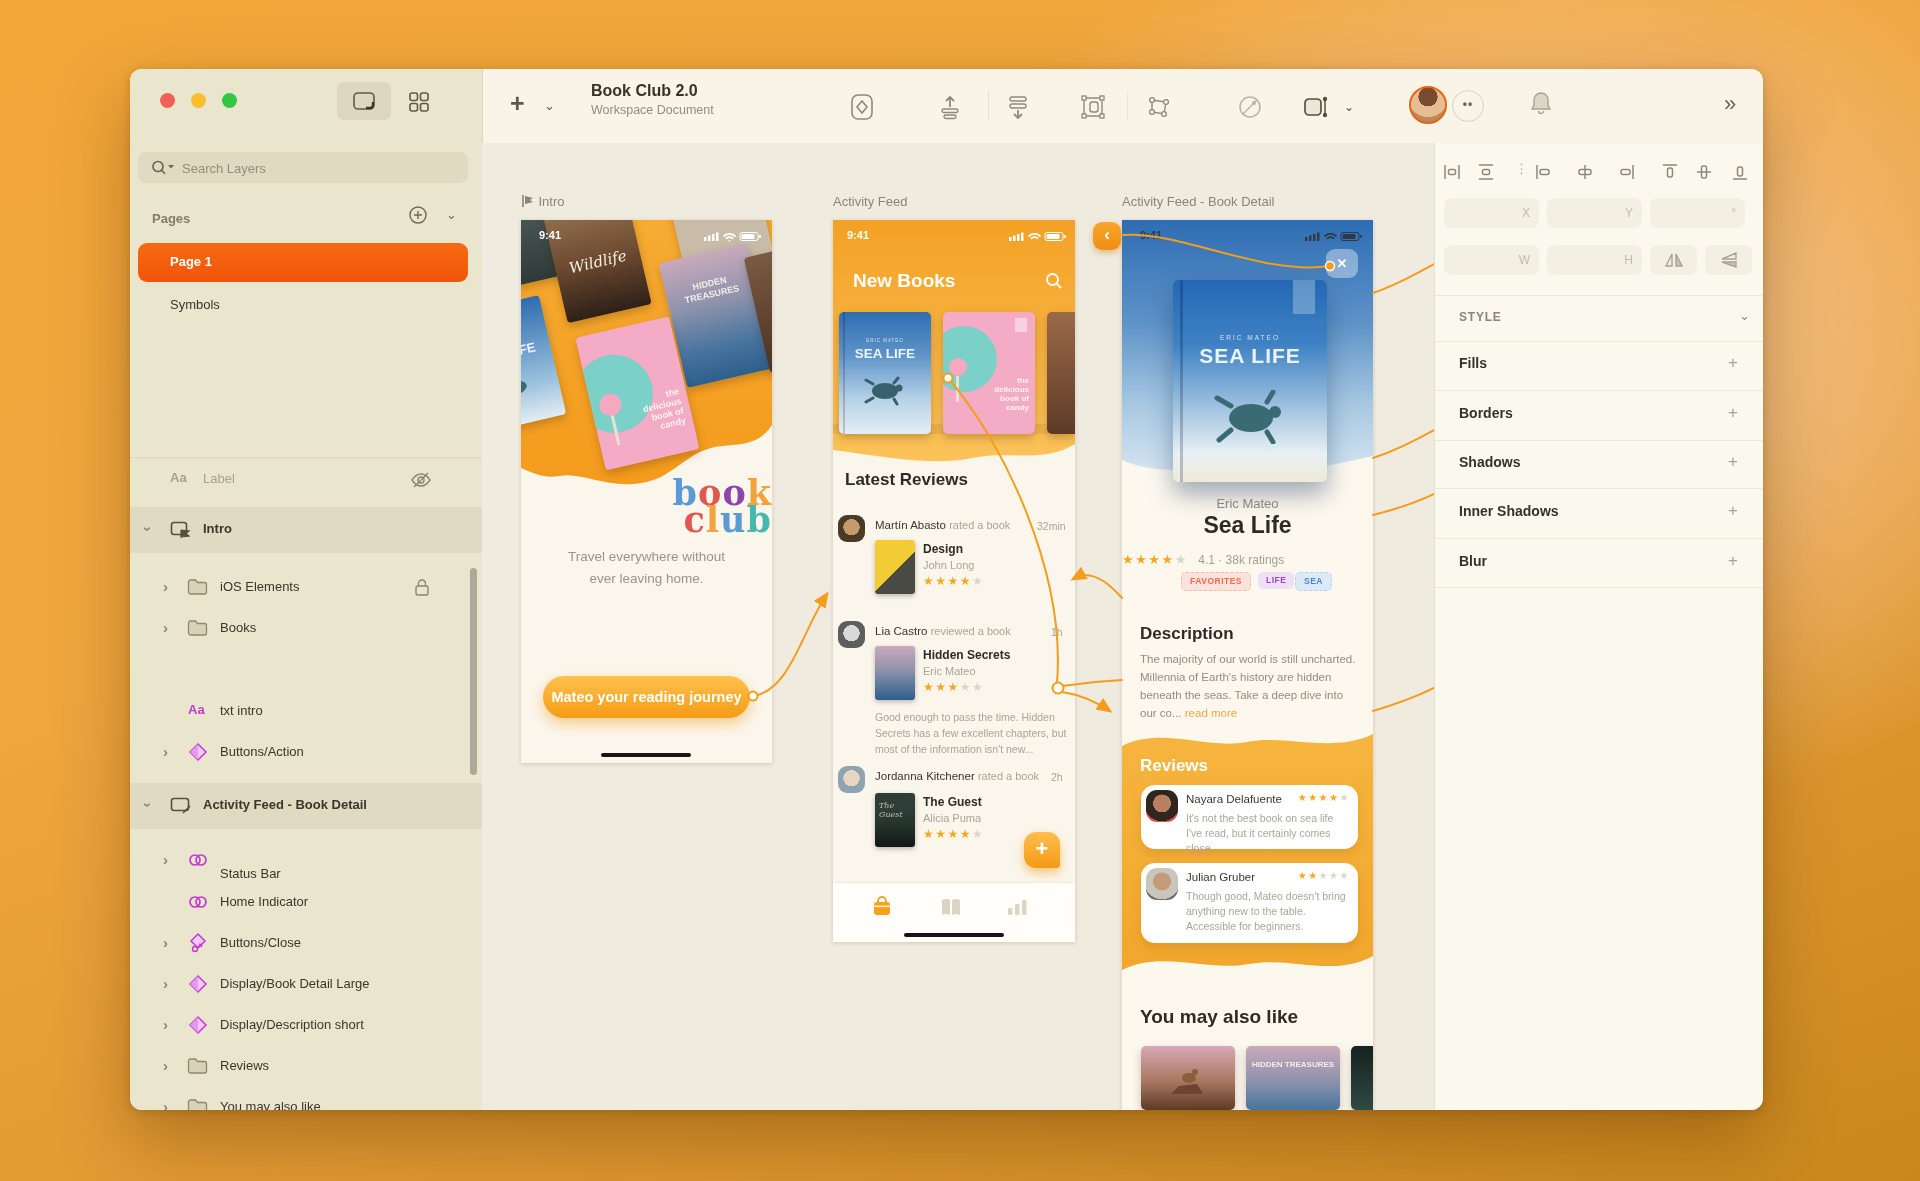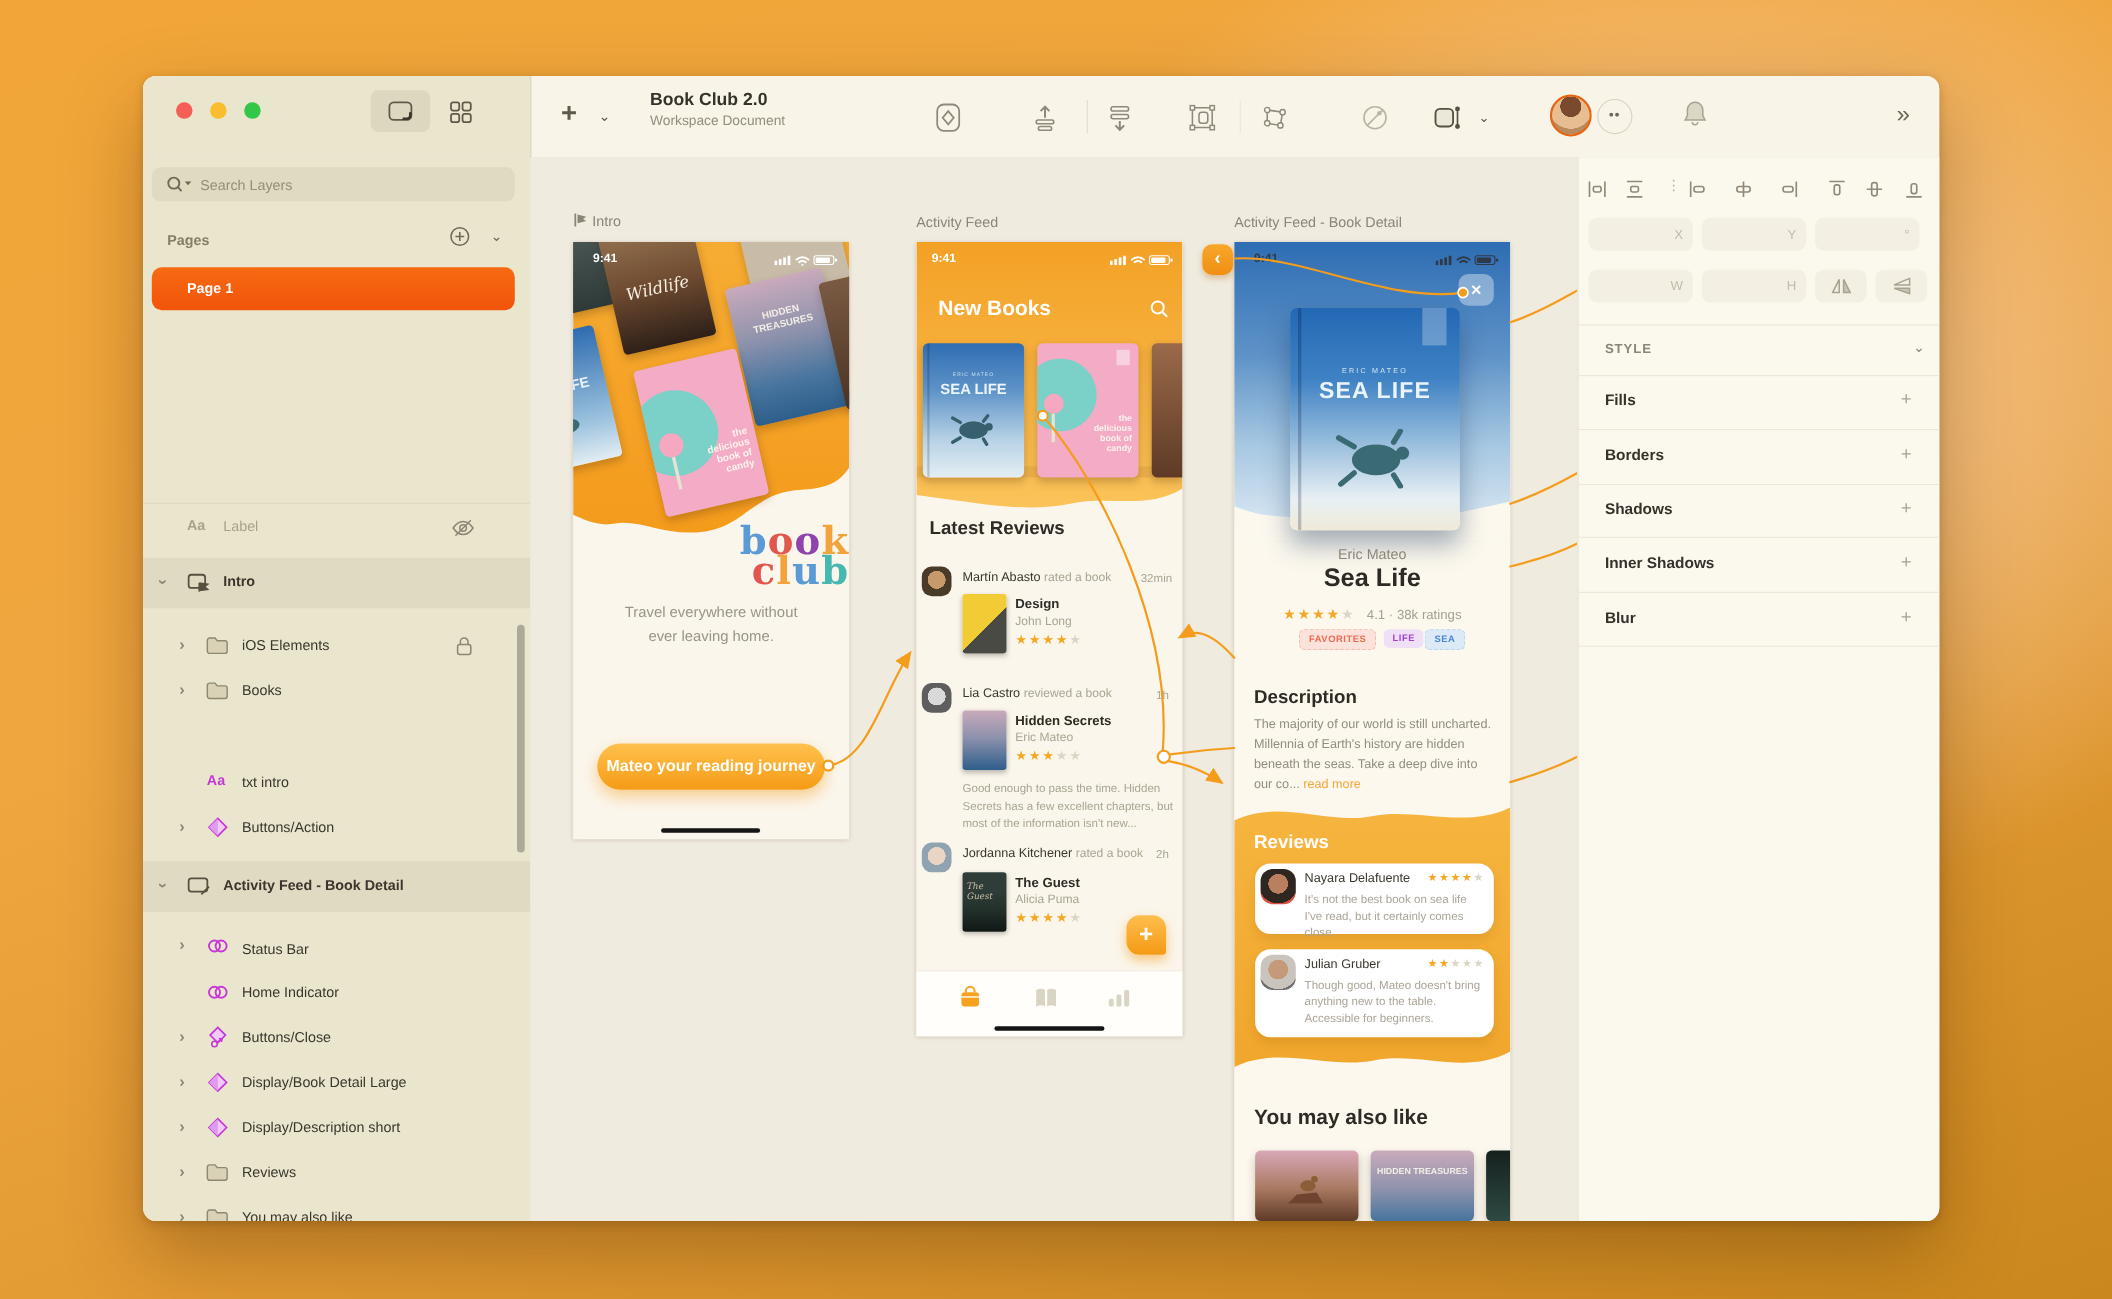--- a/index.html
+++ b/index.html
@@ -198,20 +198,23 @@
       <svg width="20" height="20" viewBox="0 0 20 20">
         <circle cx="10" cy="10" r="8" fill="none" stroke="#6E6857" stroke-width="1.4"></circle>
         <path d="M10 6 v8 M6 10 h8" stroke="#6E6857" stroke-width="1.4"></path>
       </svg>
     </div>
     <div class="a" style="left:316px;top:64px;color:#6E6857;font-size:13px">⌄</div>
 
     <div class="a pgrow pg-sel" style="top:100px">
       <span class="a" style="left:32px;top:11px;color:#fff;font-weight:bold;font-size:13px">Page 1</span>
     </div>
+    <div class="a pgrow" style="top:143px">
+      <span class="a llabel" style="left:32px;top:11px">Symbols</span>
+    </div>
 
     <div class="hline" style="left:0;top:314px;width:352px"></div>
 
     <div class="a lrow" style="top:317px">
       <span class="a lgray" style="left:40px;top:10px;font-size:13px;font-weight:bold">Aa</span>
       <span class="a llabel lgray" style="left:73px;top:11px">Label</span>
       <svg class="a" style="left:280px;top:10px" width="22" height="20" viewBox="0 0 22 20">
         <path d="M2 10 C5 5.5 9 4 11 4 C13 4 17 5.5 20 10 C17 14.5 13 16 11 16 C9 16 5 14.5 2 10 Z" fill="none" stroke="#8C8774" stroke-width="1.4"></path>
         <circle cx="11" cy="10" r="3" fill="none" stroke="#8C8774" stroke-width="1.4"></circle>
         <path d="M4 17 L18 3" stroke="#8C8774" stroke-width="1.4"></path>
@@ -270,21 +273,21 @@
       </svg>
       <span class="a llabel lbold" style="left:73px;top:14px">Activity Feed - Book Detail</span>
     </div>
 
     <div class="a lrow" style="top:698px">
       <span class="lchev" style="left:33px">›</span>
       <svg class="a" style="left:57px;top:11px" width="22" height="16" viewBox="0 0 22 16">
         <circle cx="8" cy="8" r="5" fill="none" stroke="#C438D6" stroke-width="1.7"></circle>
         <circle cx="14" cy="8" r="5" fill="none" stroke="#C438D6" stroke-width="1.7"></circle>
       </svg>
-      <span class="a llabel" style="left:90px;top:14px">Status Bar</span>
+      <span class="a llabel" style="left:90px;top:25px">Status Bar</span>
     </div>
 
     <div class="a lrow" style="top:740px">
       <svg class="a" style="left:57px;top:11px" width="22" height="16" viewBox="0 0 22 16">
         <circle cx="8" cy="8" r="5" fill="none" stroke="#C438D6" stroke-width="1.7"></circle>
         <circle cx="14" cy="8" r="5" fill="none" stroke="#C438D6" stroke-width="1.7"></circle>
       </svg>
       <span class="a llabel" style="left:90px;top:11px">Home Indicator</span>
     </div>
 
@@ -532,21 +535,21 @@
         <svg style="position:absolute;left:38px;top:110px" width="86" height="54" viewBox="0 0 86 54">
           <ellipse cx="40" cy="28" rx="22" ry="14" fill="#3A6A74"></ellipse>
             <circle cx="64" cy="22" r="6" fill="#3A6A74"></circle>
           <path d="M20 16 L6 8 M20 40 L8 50 M56 12 L62 2 M56 42 L62 52" stroke="#3A6A74" stroke-width="5" stroke-linecap="round"></path>
         </svg>
         <div style="position:absolute;left:7px;top:0;width:3px;height:100%;background:rgba(0,0,40,.22)"></div>
         <div style="position:absolute;right:12px;top:0;width:22px;height:34px;background:rgba(255,255,255,.28)"></div>
       </div>
       <div class="a" style="left:0;top:276px;width:100%;text-align:center;font-size:13px;color:#8C8678">Eric Mateo</div>
       <div class="a fh" style="left:0;top:292px;width:100%;text-align:center;font-size:23px">Sea Life</div>
-      <div class="a" style="left:0;top:330px;width:100%;text-align:center">
+      <div class="a" style="left:0;top:330px;width:100%;text-align:left">
         <span class="stars" style="font-size:13px"><span class="st-on">★</span><span class="st-on">★</span><span class="st-on">★</span><span class="st-on">★</span><span class="st-off">★</span></span>
         <span style="font-size:12px;color:#A59F90;margin-left:6px">4.1 · 38k ratings</span>
       </div>
       <div class="tag" style="left:59px;top:352px;color:#EF6A50;background:#FBE3DB;border:1px dashed #F3BCAB">FAVORITES</div>
       <div class="tag" style="left:136px;top:352px;color:#A13FD6;background:#EFE0F6">LIFE</div>
       <div class="tag" style="left:165px;top:352px;margin-left:8px;color:#4A84CF;background:#DCEAF8;border:1px dashed #B9D4EE">SEA</div>
 
       <div class="a fh" style="left:18px;top:404px;font-size:17px">Description</div>
       <div class="a" style="left:18px;top:430px;width:216px;font-size:11.5px;line-height:18px;color:#938D7E">
         <span>The majority of our world is still uncharted. Millennia of Earth's history are hidden beneath the seas. Take a deep dive into our co...</span> <span style="color:#F3A63B">read more</span>

